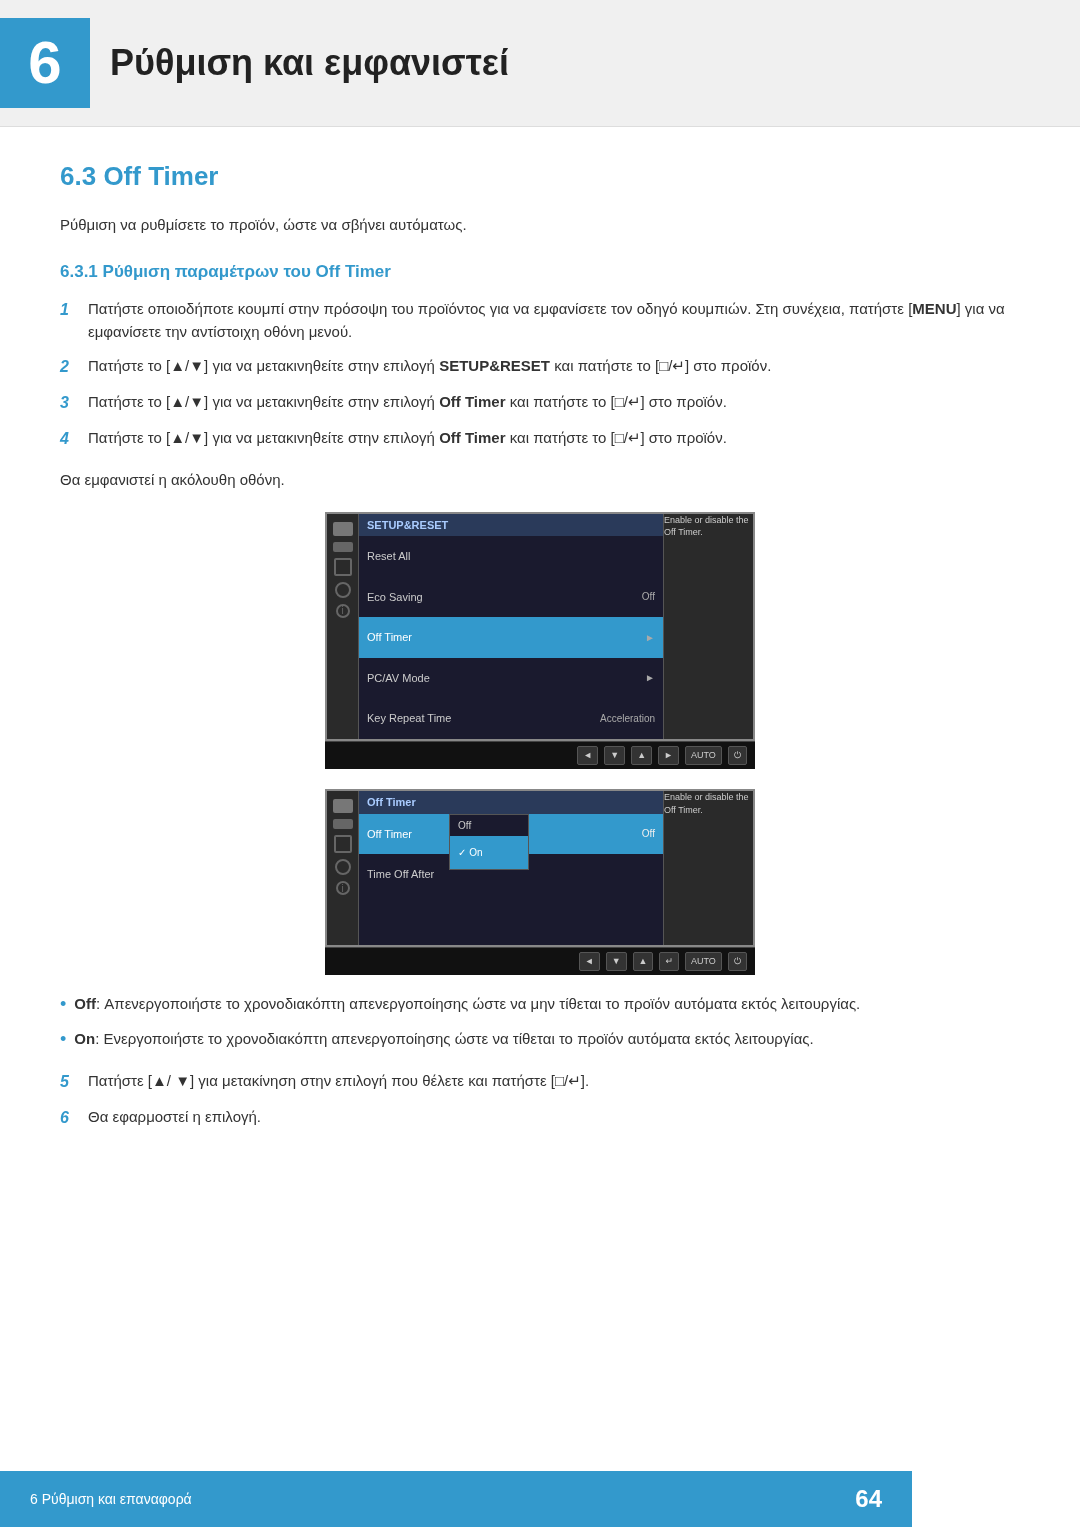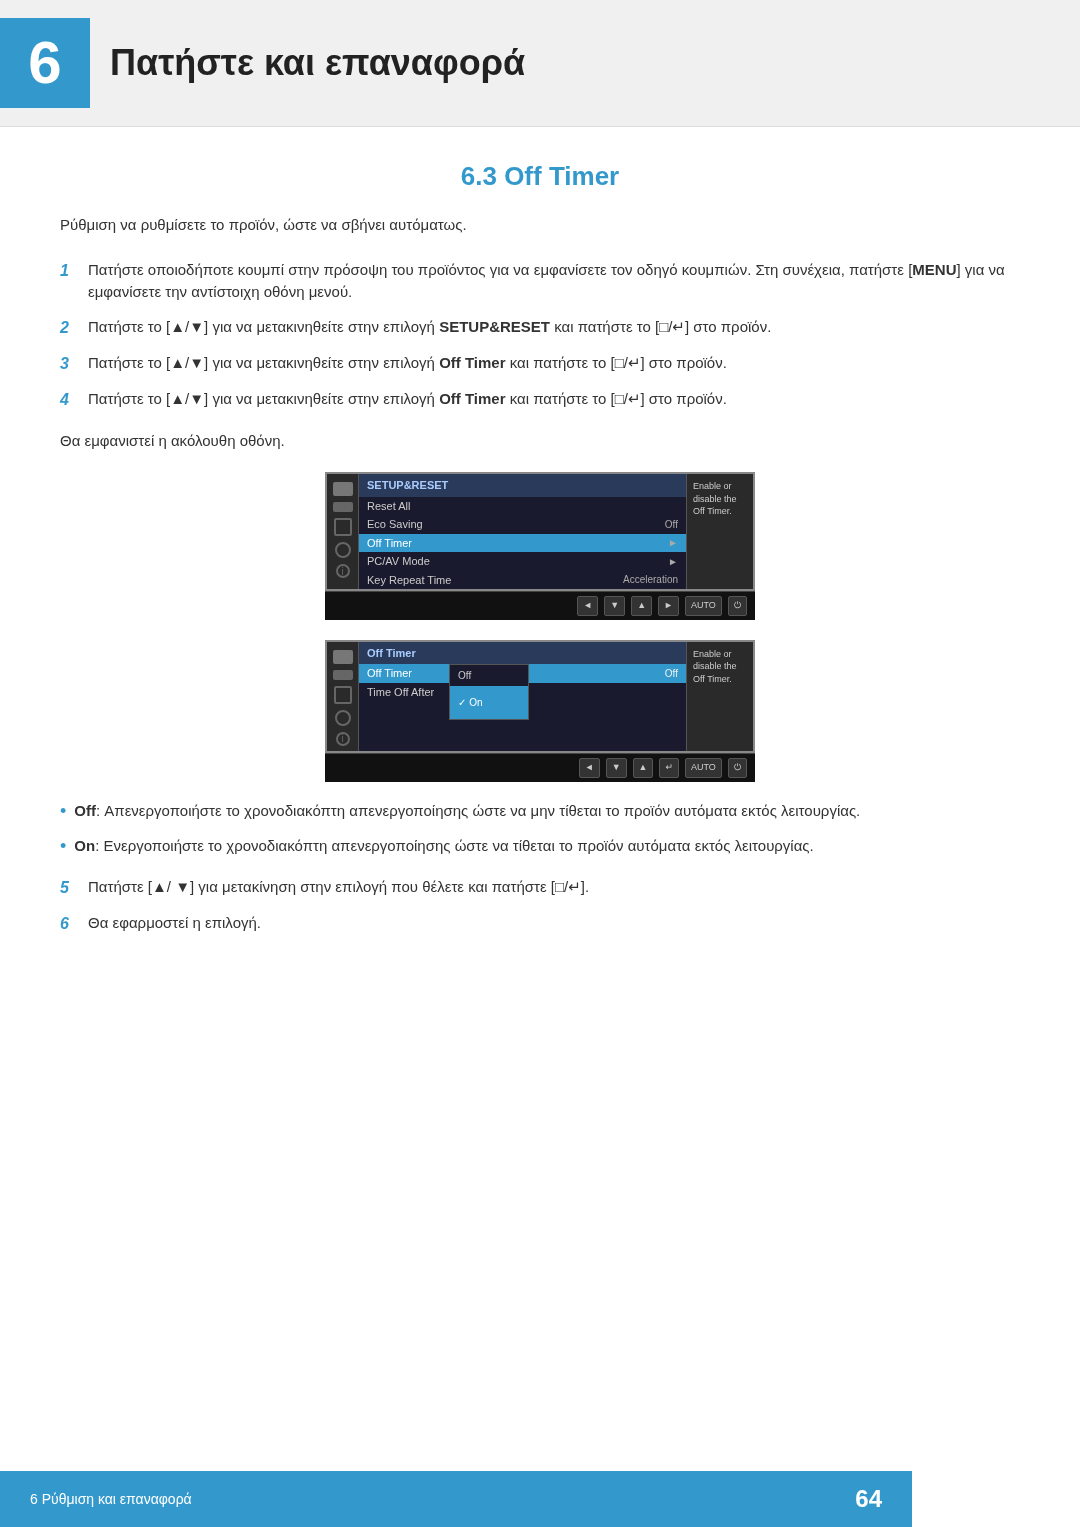--- a/index.html
+++ b/index.html
@@ -47,21 +47,20 @@
       padding: 0 60px 60px 60px;
     }
 
     
     .section-heading {
       font-size: 26px;
       font-weight: bold;
       color: #3399cc;
       margin-bottom: 18px;
       margin-top: 10px;
-      text-align: center;
     }
 
     .intro-text {
       font-size: 15px;
       color: #333;
       margin-bottom: 22px;
     }
 
     
     .subsection-heading {
@@ -173,38 +172,37 @@
       background: #2a3a5a;
       color: #aaccff;
       font-size: 11px;
       padding: 3px 8px;
       font-weight: bold;
     }
     .menu-item {
       display: flex;
       justify-content: space-between;
       align-items: center;
-      padding: 1px 8px;
+      padding: 12px 8px;
       font-size: 11px;
       color: #cccccc;
     }
     .menu-item.highlighted {
       background: #3399cc;
       color: #ffffff;
     }
     .menu-item .arrow {
       color: #aaa;
       font-size: 10px;
     }
     .monitor-side-note {
-      width: 67px;
+      width: 90px;
       background: #2a2a2a;
       color: #cccccc;
       font-size: 9px;
-      padding: 6px;
       line-height: 1.4;
       border-left: 1px solid #555;
     }
     .monitor-bottom-bar {
       background: #111;
       display: flex;
       align-items: center;
       justify-content: flex-end;
       padding: 4px 8px;
       gap: 6px;
@@ -275,31 +273,34 @@
     .relative-container {
       position: relative;
     }
 
   </style>
 </head>
 <body>
 
 <div class="page-header">
   <div class="chapter-number-box">6</div>
-  <span class="chapter-title">Πατήστε και επαναφορά</span>
+  <span class="chapter-title">Ρύθμιση και εμφανιστεί</span>
 </div>
 
 <div class="content">
 
   <h2 class="section-heading">
     <span>6.3</span>&nbsp;<span>Off Timer</span>
   </h2>
 
   <p class="intro-text">Ρύθμιση να ρυθμίσετε το προϊόν, ώστε να σβήνει αυτόματως.</p>
 
+  <h3 class="subsection-heading">
+    <span>6.3.1</span>&nbsp;<span>Ρύθμιση παραμέτρων του Off Timer</span>
+  </h3>
 
   <ol class="numbered-list">
     <li>
       <span class="list-num">1</span>
       <span class="list-text">Πατήστε οποιοδήποτε κουμπί στην πρόσοψη του προϊόντος για να εμφανίσετε τον οδηγό κουμπιών. Στη συνέχεια, πατήστε [<span class="menu-key">MENU</span>] για να εμφανίσετε την αντίστοιχη οθόνη μενού.</span>
     </li>
     <li>
       <span class="list-num">2</span>
       <span class="list-text">Πατήστε το [▲/▼] για να μετακινηθείτε στην επιλογή <span class="bold-label">SETUP&amp;RESET</span> και πατήστε το [□/↵] στο προϊόν.</span>
     </li>

